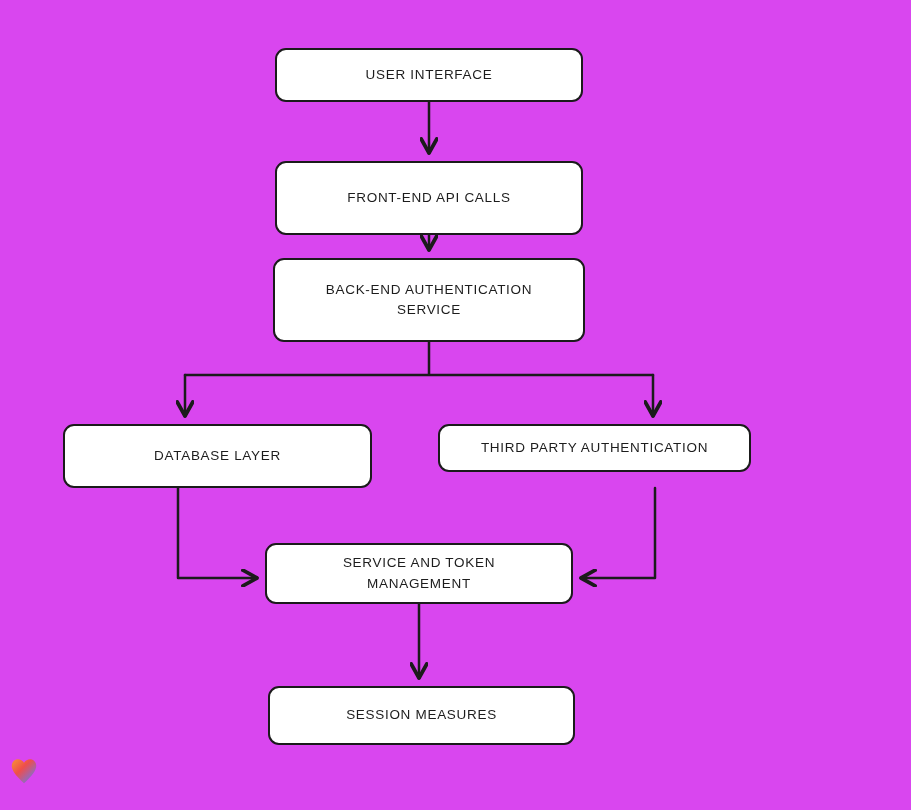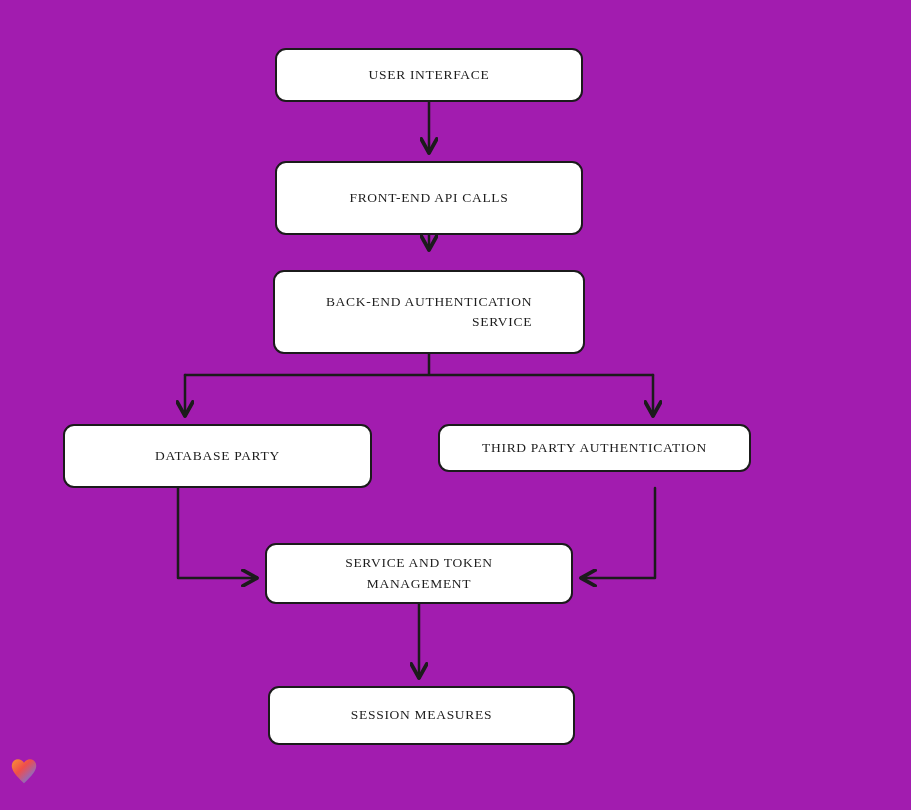--- a/index.html
+++ b/index.html
@@ -1,20 +1,20 @@
 <!DOCTYPE html>
 <html><head>
 <meta charset="utf-8">
 <style>
   html,body{margin:0;padding:0;background:#ffffff;}
   .canvas{
     position:relative;
     width:911px;height:810px;
-    background:#a21caf;
-    font-family:Liberation Serif, serif;
+    background:#d946ef;
+    font-family:Liberation Sans, sans-serif;
     overflow:hidden;
   }
   .edges{
     position:absolute;left:0;top:0;width:911px;height:810px;
   }
   .node{
     position:absolute;
     display:flex;align-items:center;justify-content:center;
     border:2.6px solid #1b1b1b;
     border-radius:11px;
@@ -54,24 +54,24 @@
       <path d="M178,488 L178,578 L257,578" marker-end="url(#arrow)"></path>
       <path d="M655,488 L655,578 L581,578" marker-end="url(#arrow)"></path>
       <path d="M419,604 L419,678" marker-end="url(#arrow)"></path>
     </g>
   </svg>
 
   <div class="node" style="left:275px;top:48px;width:308px;height:54px;">USER INTERFACE</div>
 
   <div class="node" style="left:275px;top:161px;width:308px;height:74px;">FRONT-END API CALLS</div>
 
-  <div class="node" style="left:273px;top:270px;width:312px;height:84px;text-align:right;">BACK-END AUTHENTICATION
+  <div class="node" style="left:273px;top:258px;width:312px;height:84px;">BACK-END AUTHENTICATION
 SERVICE</div>
 
-  <div class="node" style="left:63px;top:424px;width:309px;height:64px;">DATABASE PARTY</div>
+  <div class="node" style="left:63px;top:424px;width:309px;height:64px;">DATABASE LAYER</div>
 
   <div class="node" style="left:438px;top:424px;width:313px;height:48px;">THIRD PARTY AUTHENTICATION</div>
 
   <div class="node" style="left:265px;top:543px;width:308px;height:61px;">SERVICE AND TOKEN
 MANAGEMENT</div>
 
   <div class="node" style="left:268px;top:686px;width:307px;height:59px;">SESSION MEASURES</div>
 
   <svg class="logo" viewBox="0 0 24 24" xmlns="http://www.w3.org/2000/svg">
     <defs>

